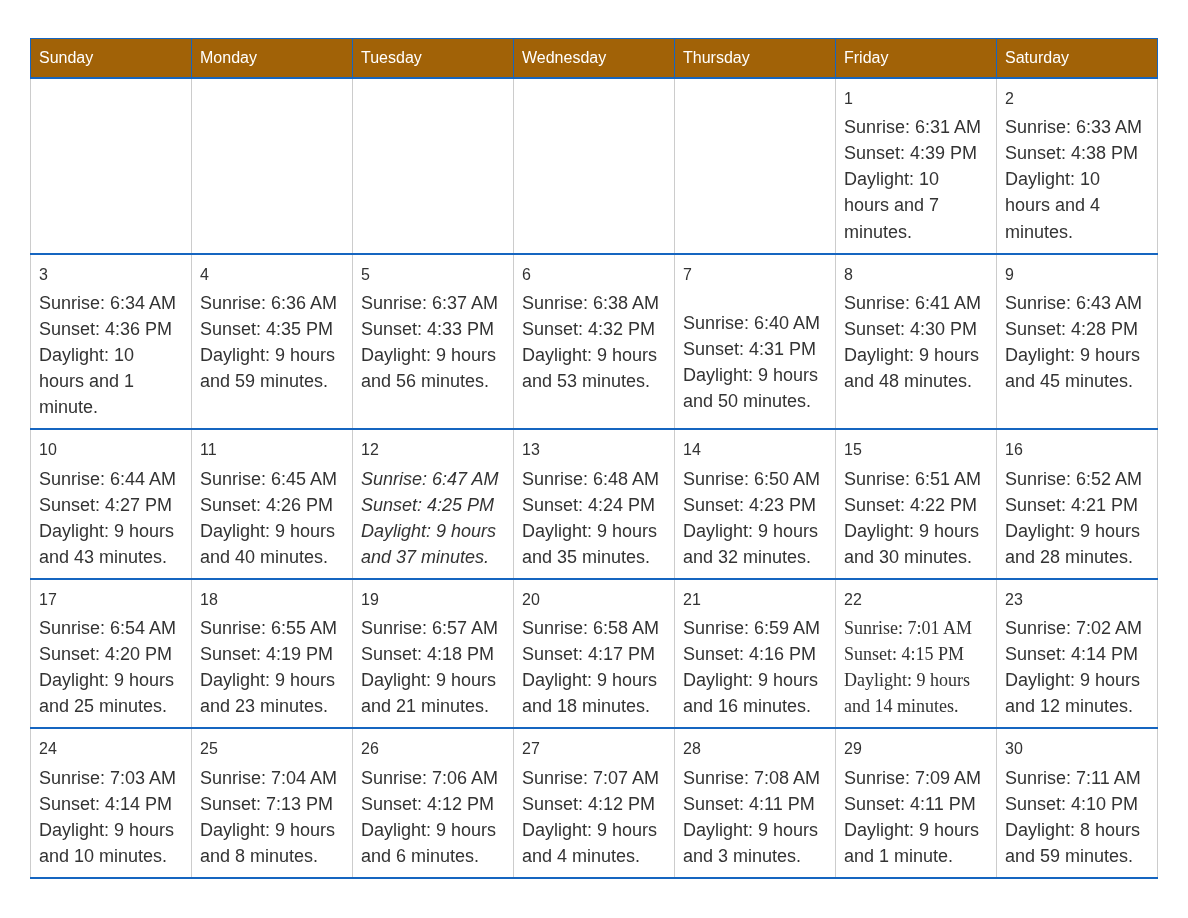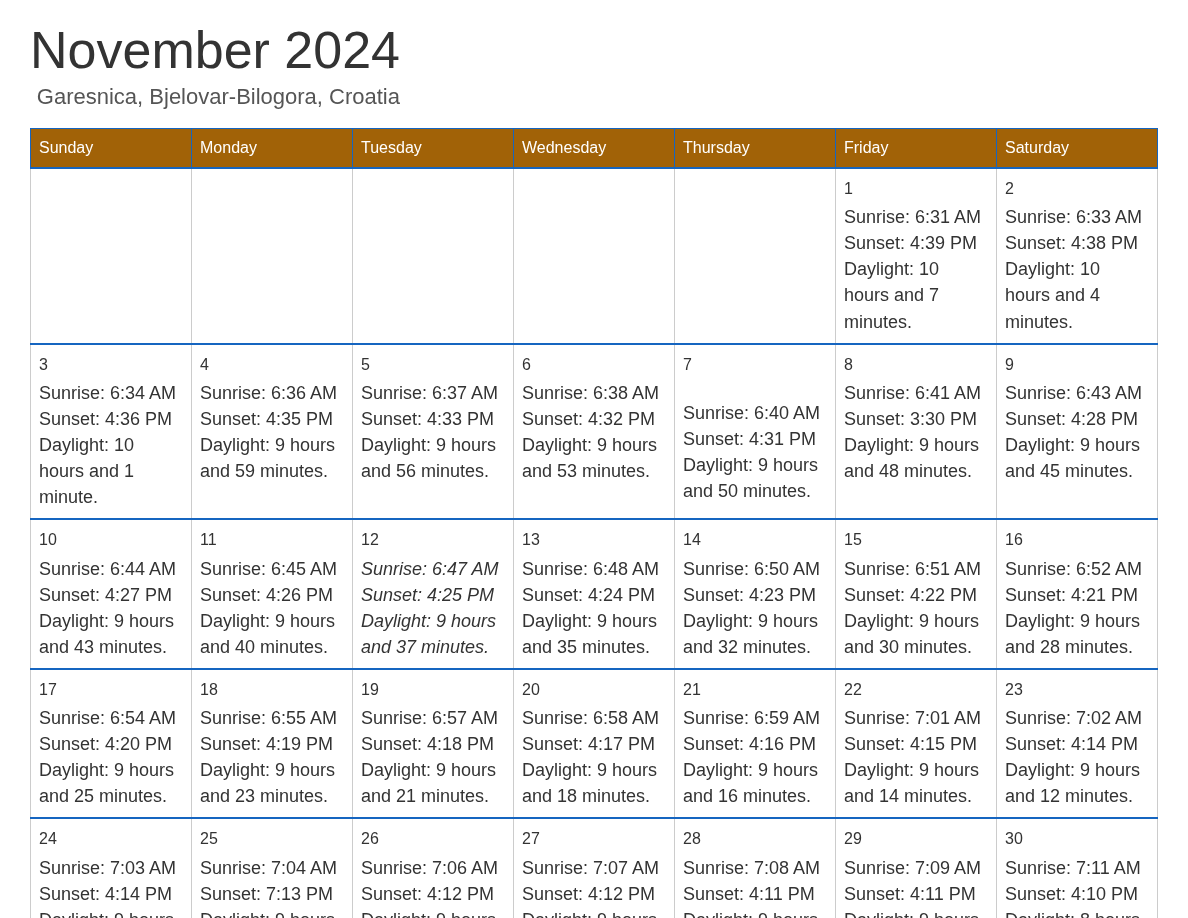--- a/index.html
+++ b/index.html
@@ -95,24 +95,20 @@
       color: #333;
     }
     .empty-cell {
       background: #fff;
     }
   </style>
 </head>
 <body>
 
 <div class="header">
-  <div class="title-area">
-    <div class="month-title">November 2024</div>
-    <div class="location-title">Garesnica, Bjelovar-Bilogora, Croatia</div>
-  </div>
 </div>
 
 <table class="calendar">
   <thead>
     <tr>
     <th>Sunday</th>
         <th>Monday</th>
         <th>Tuesday</th>
         <th>Wednesday</th>
         <th>Thursday</th>
@@ -167,21 +163,21 @@
         </td>
         <td>
           <span class="day-number">7</span>
           <div class="day-info" style="white-space: pre-line; margin-top: 24px;">Sunrise: 6:40 AM
 Sunset: 4:31 PM
 Daylight: 9 hours and 50 minutes.</div>
         </td>
         <td>
           <span class="day-number">8</span>
           <div class="day-info" style="white-space: pre-line;">Sunrise: 6:41 AM
-Sunset: 3:30 PM
+Sunset: 4:30 PM
 Daylight: 9 hours and 48 minutes.</div>
         </td>
         <td>
           <span class="day-number">9</span>
           <div class="day-info" style="white-space: pre-line;">Sunrise: 6:43 AM
 Sunset: 4:28 PM
 Daylight: 9 hours and 45 minutes.</div>
         </td>
       </tr>
       <tr>
@@ -254,21 +250,21 @@
 Daylight: 9 hours and 18 minutes.</div>
         </td>
         <td>
           <span class="day-number">21</span>
           <div class="day-info" style="white-space: pre-line;">Sunrise: 6:59 AM
 Sunset: 4:16 PM
 Daylight: 9 hours and 16 minutes.</div>
         </td>
         <td>
           <span class="day-number">22</span>
-          <div class="day-info" style="white-space: pre-line;">Sunrise: 7:01 AM
+          <div class="day-info" style="white-space: pre-line; font-family: Liberation Serif, serif;">Sunrise: 7:01 AM
 Sunset: 4:15 PM
 Daylight: 9 hours and 14 minutes.</div>
         </td>
         <td>
           <span class="day-number">23</span>
           <div class="day-info" style="white-space: pre-line;">Sunrise: 7:02 AM
 Sunset: 4:14 PM
 Daylight: 9 hours and 12 minutes.</div>
         </td>
       </tr>

